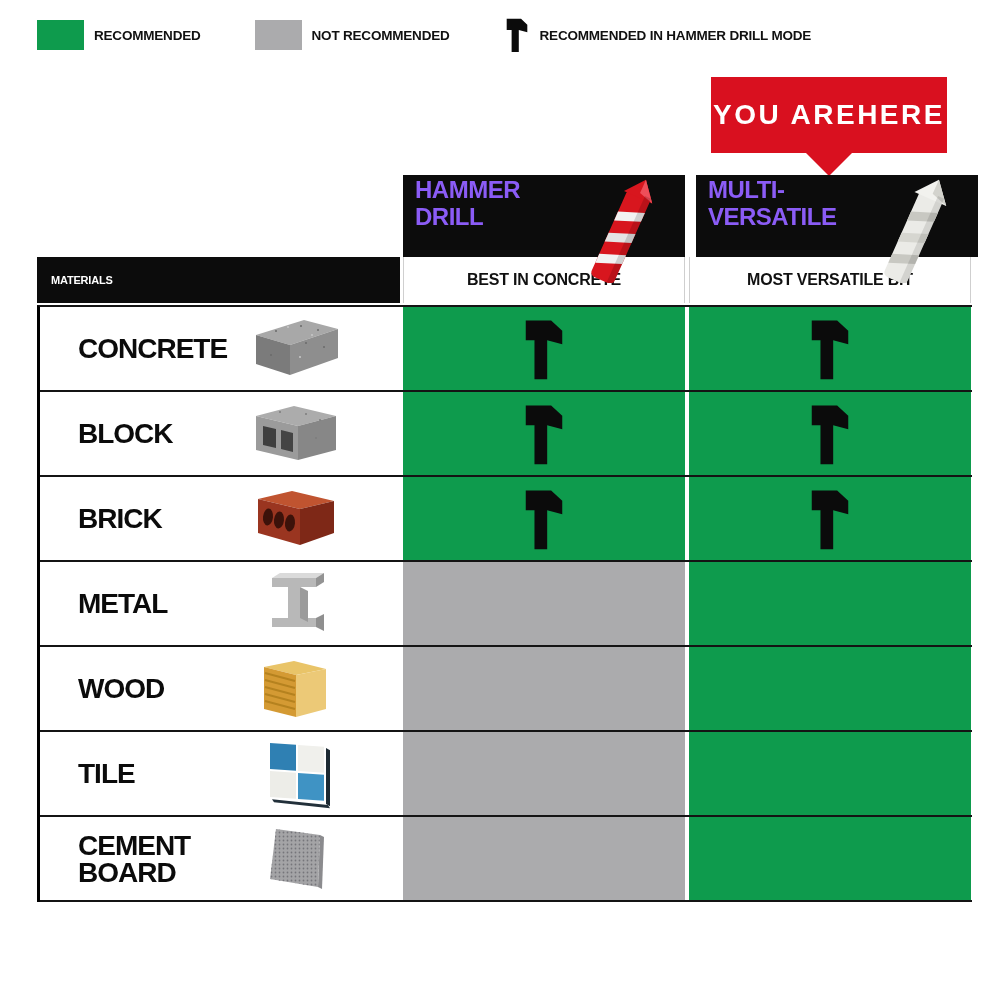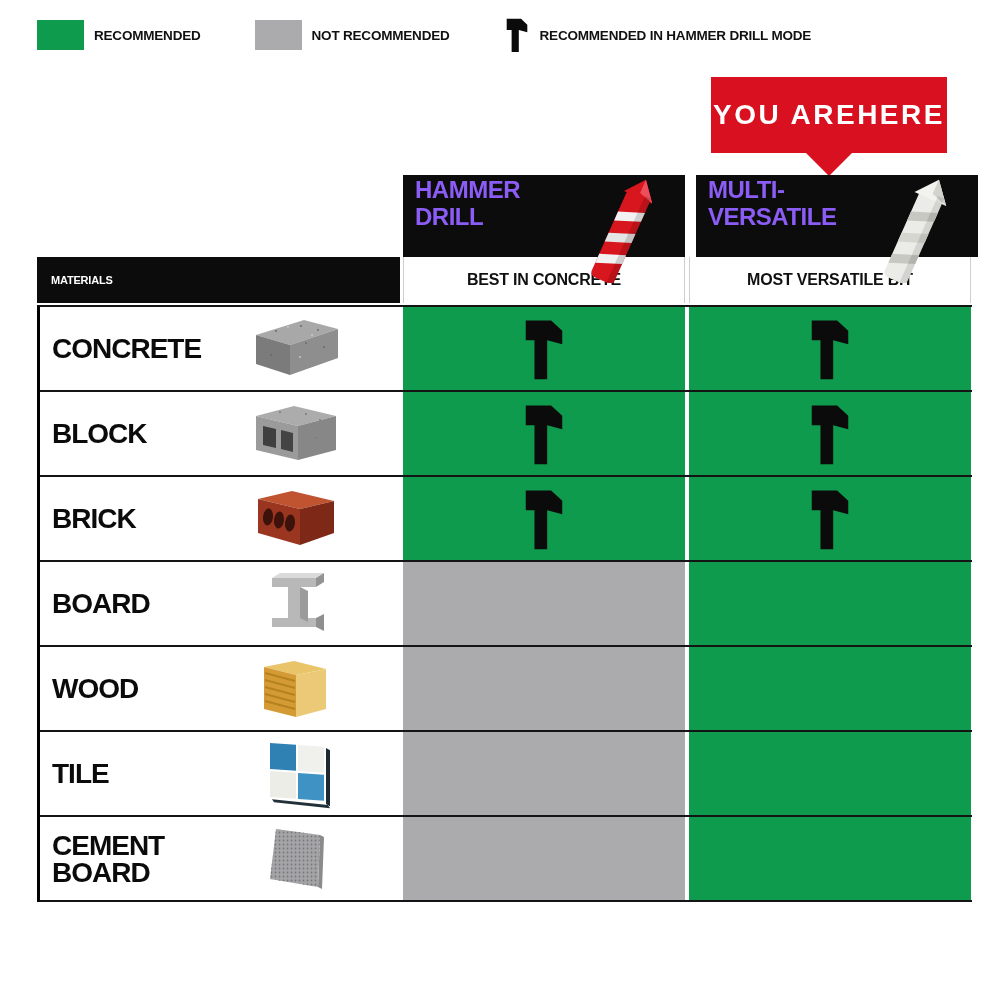--- a/index.html
+++ b/index.html
@@ -46,21 +46,21 @@
            align-items:center;justify-content:center;box-sizing:border-box;
            border-left:1px solid #cfcfcf;border-right:1px solid #cfcfcf;}
   .subhead.c1{left:403px;} .subhead.c2{left:689px;}
   .subhead .t{font-weight:bold;font-size:16px;color:#111;letter-spacing:-0.2px;}
 
   
   .rows{position:absolute;left:37px;top:305px;width:935px;border-left:3px solid #000;
         border-top:2px solid #141414;box-sizing:border-box;}
   .row{display:flex;height:85px;border-bottom:2px solid #141414;box-sizing:border-box;}
   .label-cell{position:relative;width:360px;background:#fff;display:flex;align-items:center;
-              box-sizing:border-box;padding-left:12px;}
+              box-sizing:border-box;padding-left:38px;}
   .mat-label{font-weight:bold;font-size:28px;letter-spacing:-1px;line-height:27px;color:#0b0b0b;max-width:170px;}
   .mat-icon{position:absolute;left:206px;top:50%;transform:translateY(-50%);width:100px;height:74px;}
   .gap{width:4px;background:#fff;}
   .gap.g1{width:3px;}
   .grid-cell{width:282px;display:flex;align-items:center;justify-content:center;}
   .state-recommended-hammer-mode{background:var(--recommended-green);}
   .state-recommended{background:var(--recommended-green);}
   .state-not-recommended{background:var(--not-recommended-gray);}
   .hammer-cell-icon{width:46px;height:64px;}
 </style>
@@ -233,21 +233,21 @@
       <div class="gap"></div>
       <div class="grid-cell state-recommended-hammer-mode">
   <svg class="hammer-cell-icon" viewBox="0 0 58 80" xmlns="http://www.w3.org/2000/svg">
     <path d="M6,4 L38,4 L52,17 L52,34 L33,29 L33,78 L17,78 L17,29 L6,29 Z" fill="#0b0b0b"></path>
   </svg>
 </div>
     </div>
 
     <div class="row">
       <div class="label-cell">
-        <div class="mat-label">BOARD</div>
+        <div class="mat-label">METAL</div>
         <div class="mat-icon">
           <svg viewBox="0 0 100 72" width="100" height="74">
             <polygon points="26,10 34,5 78,5 70,10" fill="#DADADA"></polygon>
             <path d="M26,10 H70 V19 H54 V50 H70 V59 H26 V50 H42 V19 H26 Z" fill="#B8B8B8"></path>
             <polygon points="70,10 78,5 78,14 70,19" fill="#939393"></polygon>
             <polygon points="54,19 62,23 62,54 54,50" fill="#9B9B9B"></polygon>
             <polygon points="70,50 78,46 78,63 70,59" fill="#8F8F8F"></polygon>
           </svg>
         </div>
       </div>

